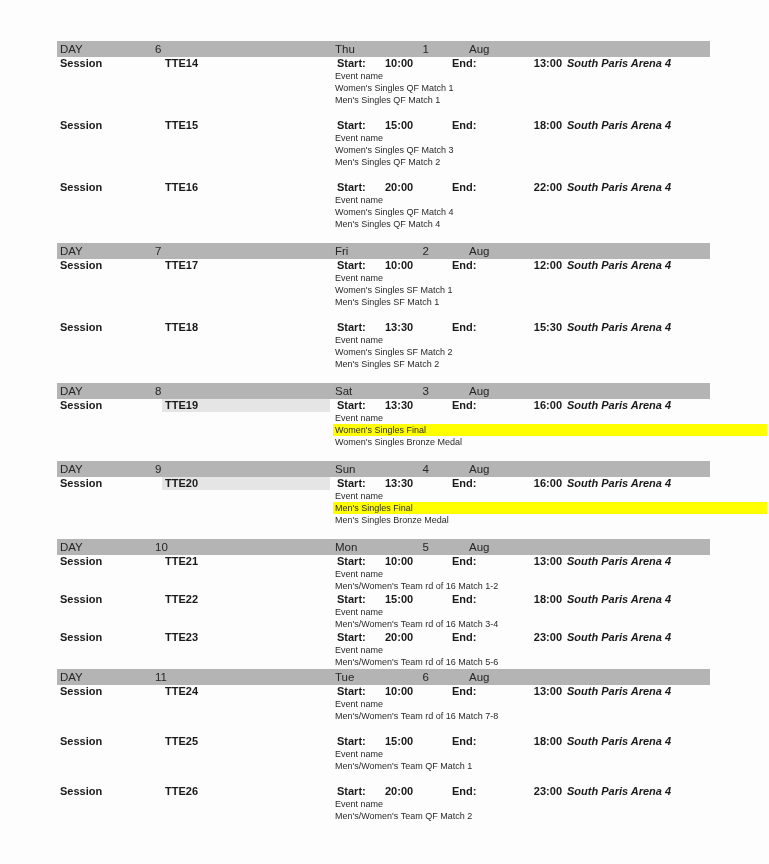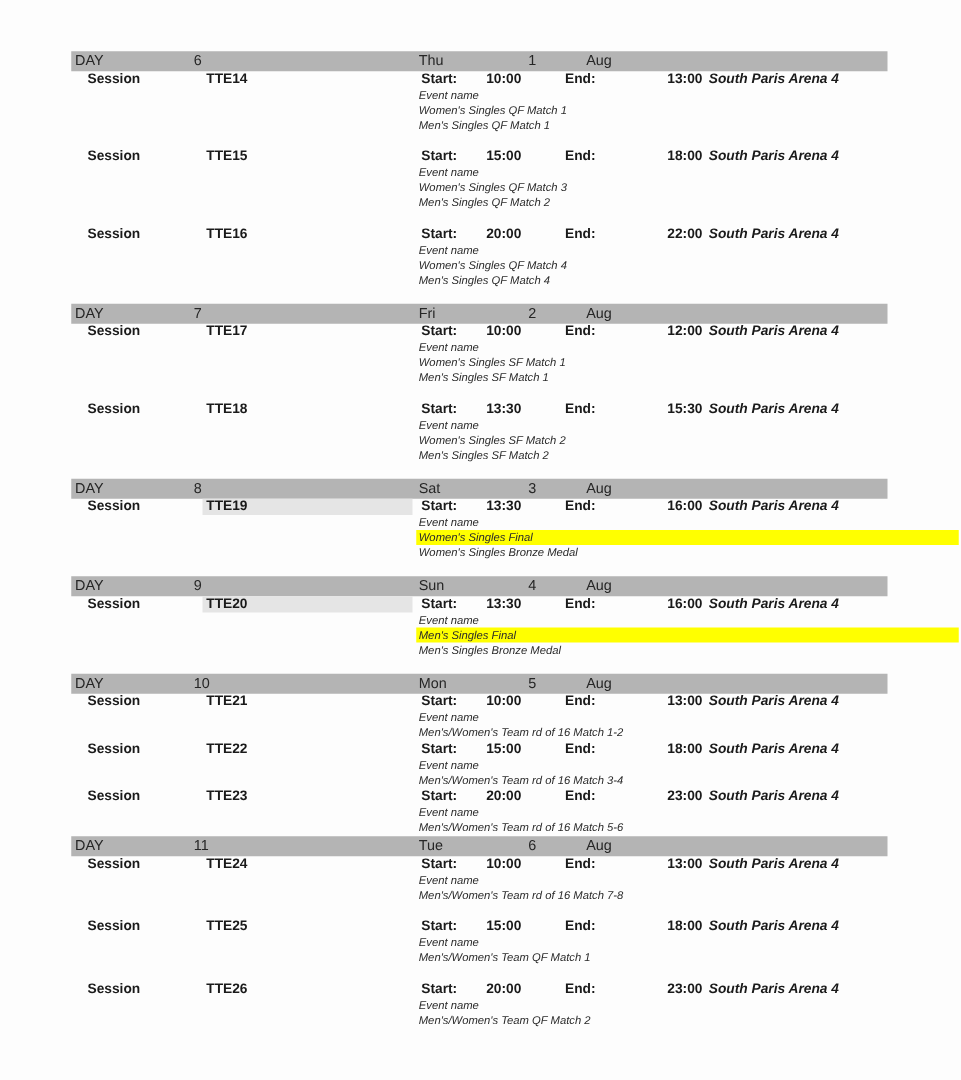--- a/index.html
+++ b/index.html
@@ -41,31 +41,31 @@
   .session { margin-bottom: 13px; }
   .day-section.compact .session { margin-bottom: 1px; }
   .sess-row {
     position: relative;
     height: 13px;
     font-size: 11px;
     font-weight: bold;
     line-height: 13px;
   }
   .sess-row span { position: absolute; top: 0; white-space: nowrap; }
-  .s-label { left: 3px; margin-left: 10px; }
+  .s-label { left: 3px; }
   .s-code  { left: 105px; width: 168px; padding-left: 3px; box-sizing: border-box; }
   .s-code.hl { background: #e5e5e5; }
   .s-start { left: 280px; }
-  .s-stime { left: 316px; width: 60px; text-align: center; }
+  .s-stime { left: 328px; width: 60px; text-align: left; }
   .s-end   { left: 395px; }
   .s-etime { left: 430px; width: 75px; text-align: right; }
   .s-venue { left: 510px; font-style: italic; }
 
   
-  .events { margin-left: 278px; font-style: italic; }
+  .events { margin-left: 278px; }
   .event-name, .event-line {
     font-size: 9px;
     line-height: 12px;
     height: 12px;
     color: #2a2a2a;
     white-space: nowrap;
   }
   .event-line.hl {
     background: #ffff00;
     margin-left: -2px;

